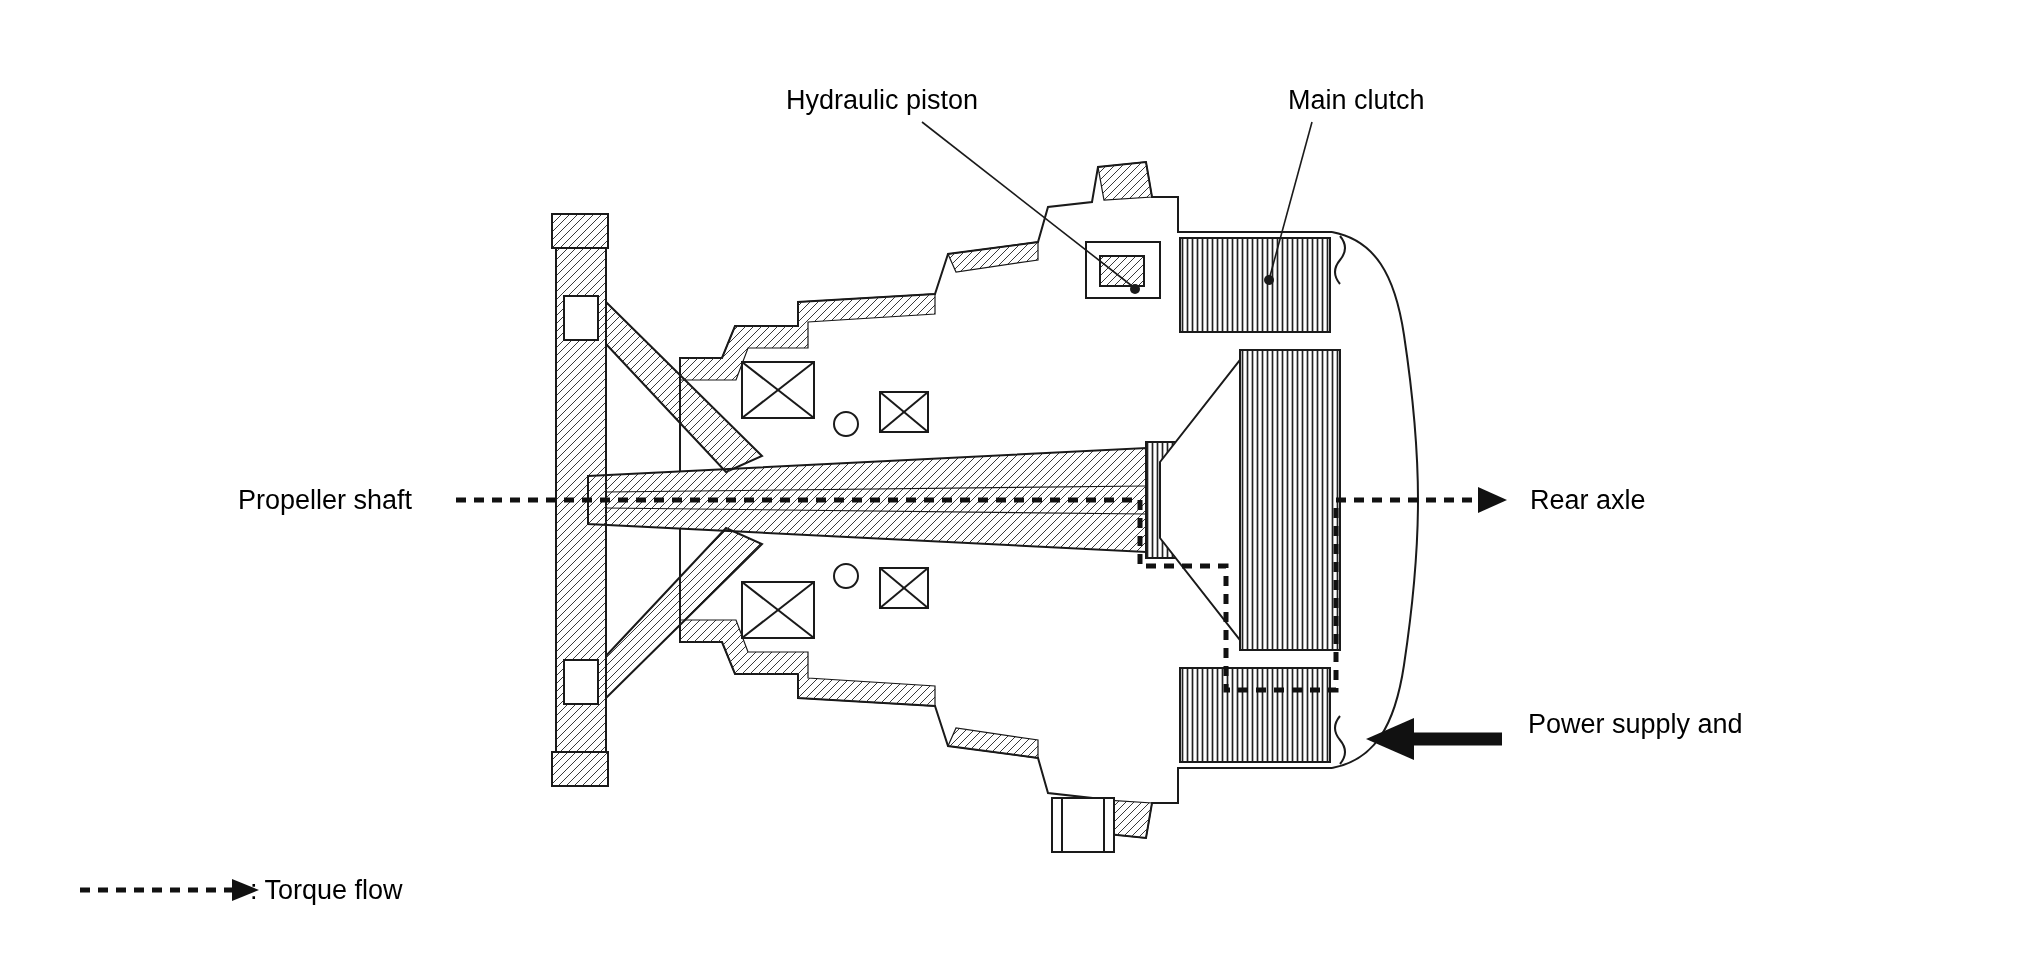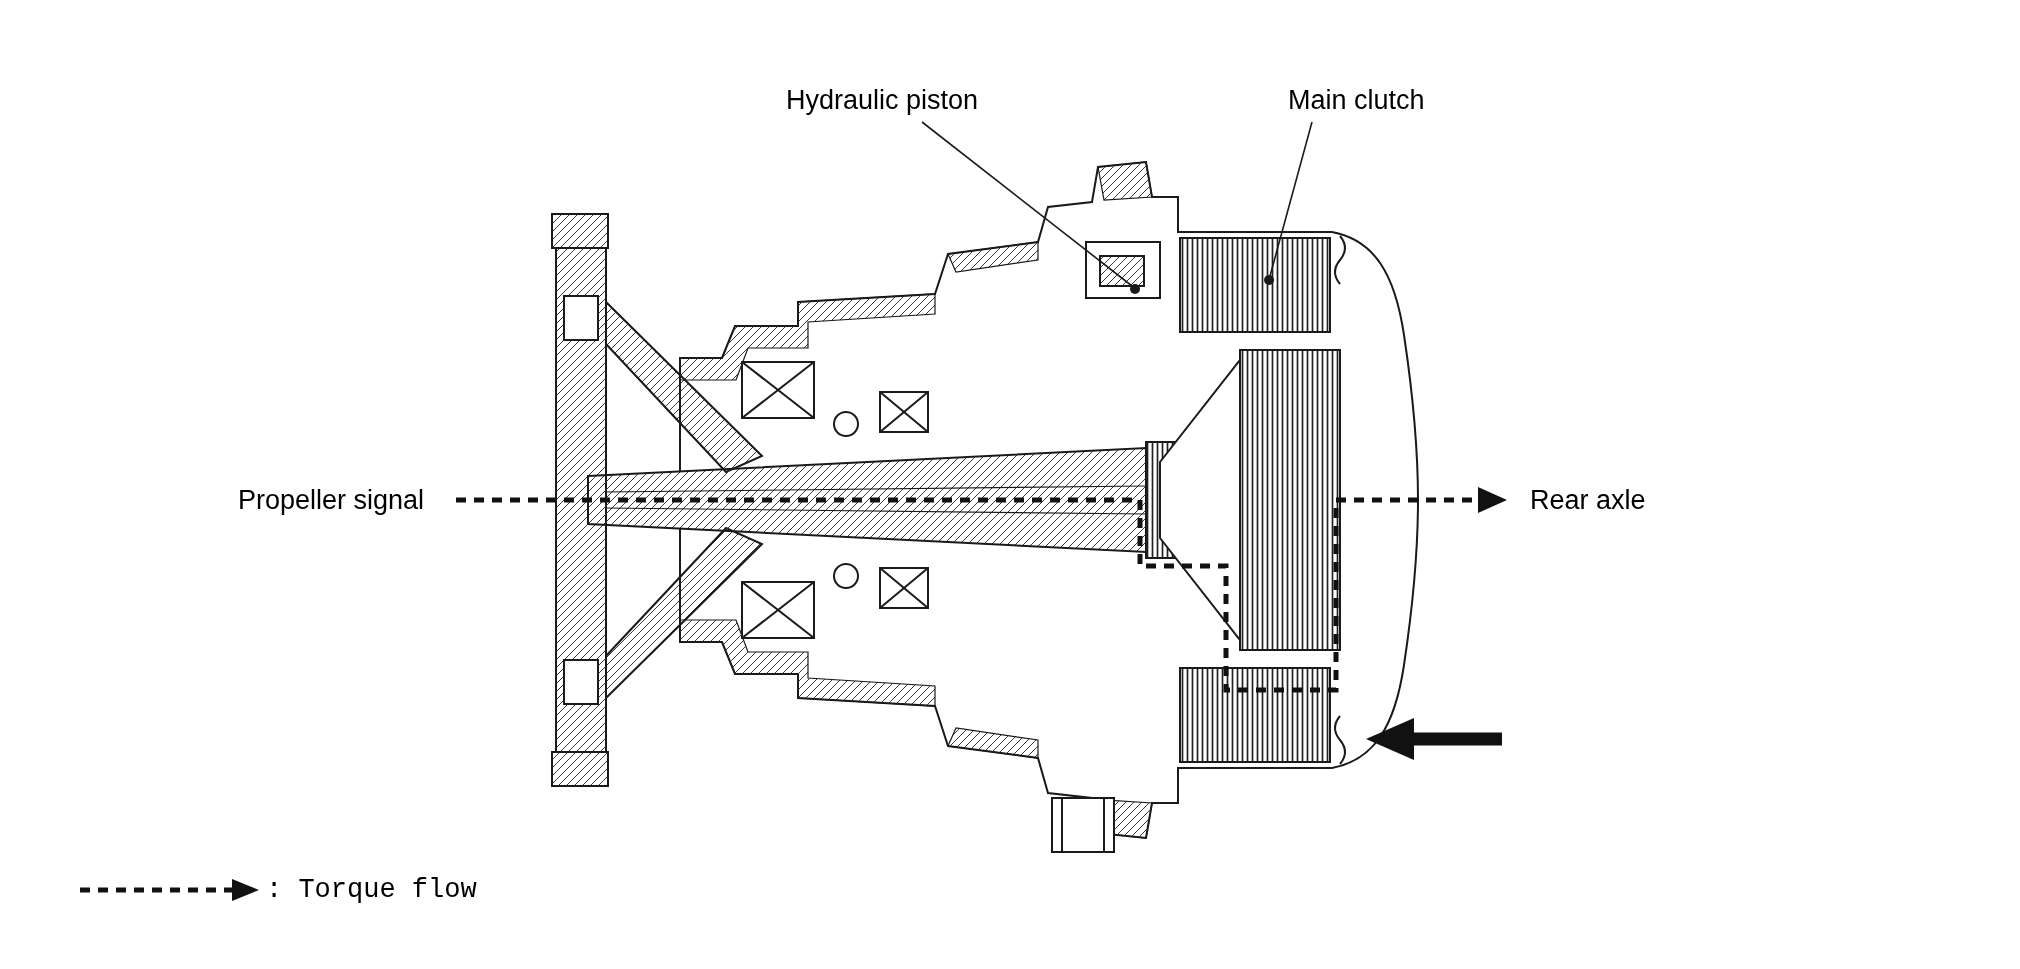--- a/index.html
+++ b/index.html
@@ -118,22 +118,23 @@
     <g>
       <path d="M80,890 H232" stroke="#111" stroke-width="5" stroke-dasharray="10 8" fill="none"></path>
       <polygon points="232,879 232,901 259,890" fill="#111"></polygon>
     </g>
   </svg>
 
   <div class="label" style="left:786px; top:84px;">Hydraulic piston</div>
 
   <div class="label" style="left:1288px; top:84px;">Main clutch</div>
 
-  <div class="label" style="left:238px; top:484px;">Propeller signal</div>
+  <div class="label" style="left:238px; top:484px;">Propeller shaft</div>
 
   <div class="label" style="left:1514px; top:484px;margin-left:16px;">Rear axle</div>
 
   <div class="label two-line" style="left:1528px; top:708px;">
+    <span>Power supply and</span>
   </div>
 
-  <div class="label" style="left:266px; top:874px;font-family:Liberation Mono, monospace;">: Torque flow</div>
+  <div class="label" style="left:250px; top:874px;">: Torque flow</div>
 
 </div>
 
 </body></html>

